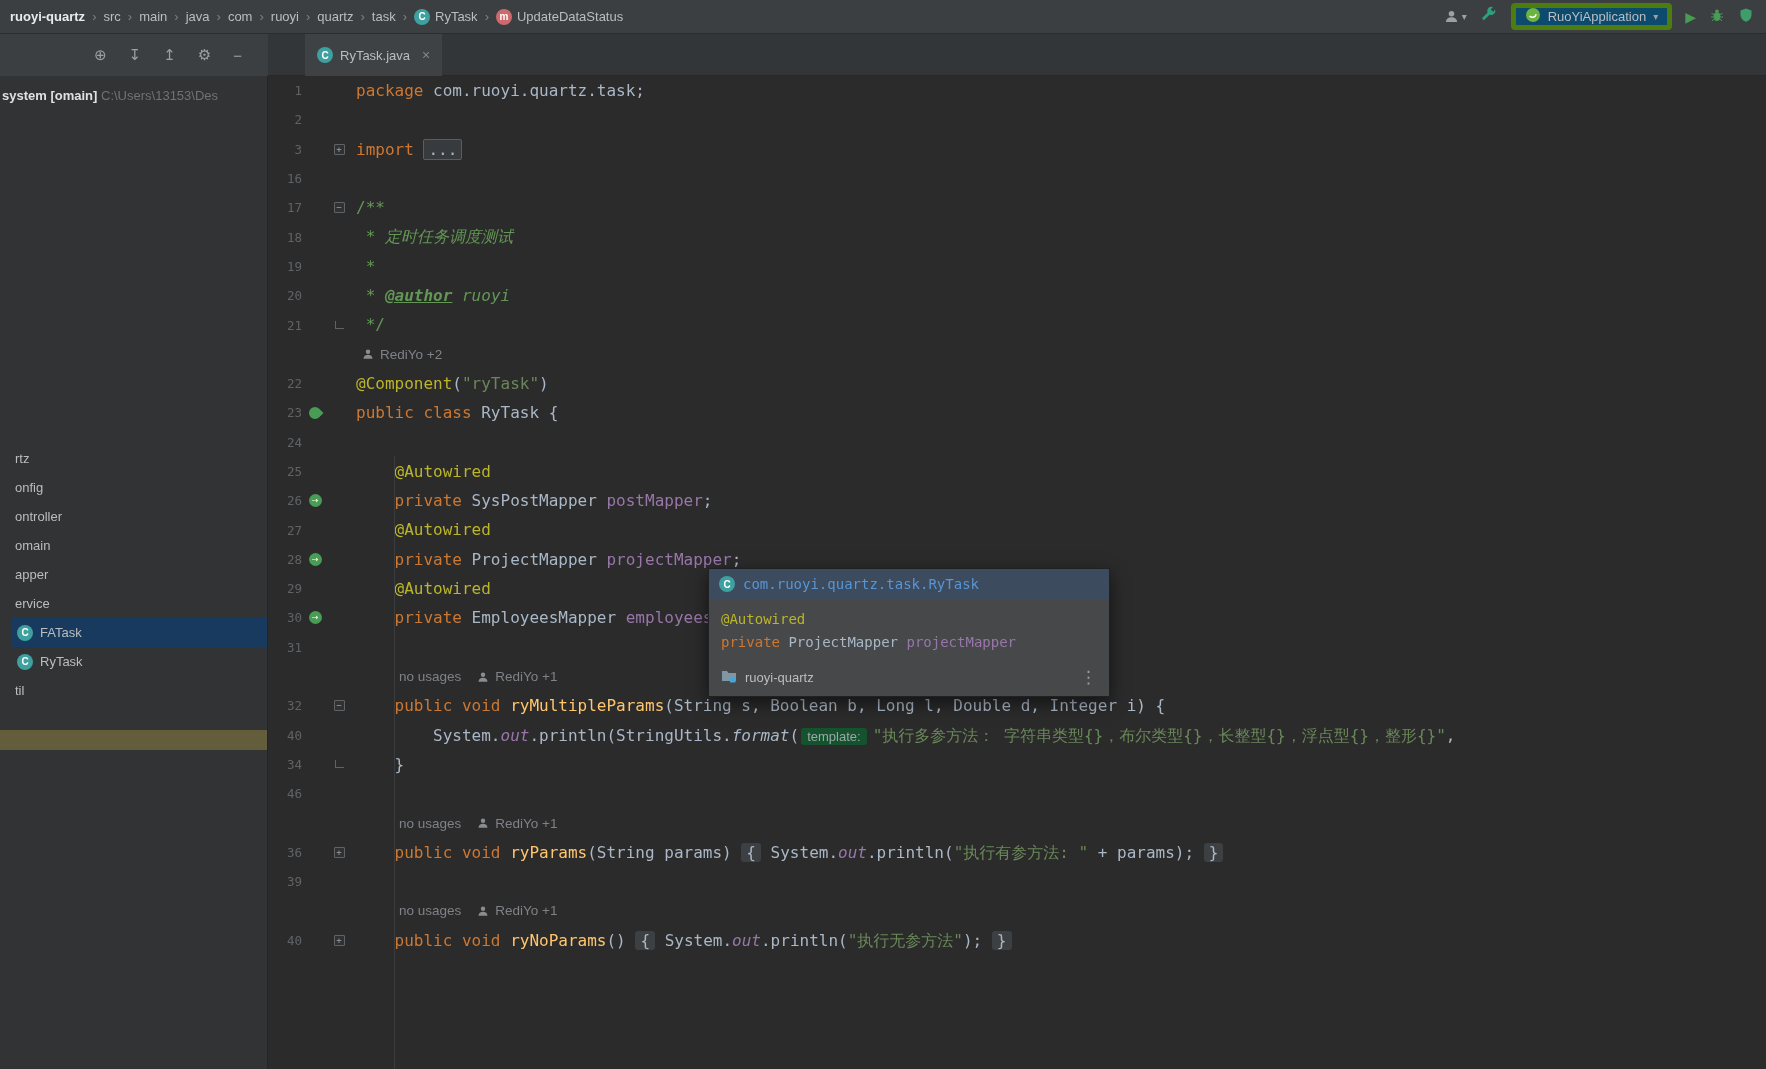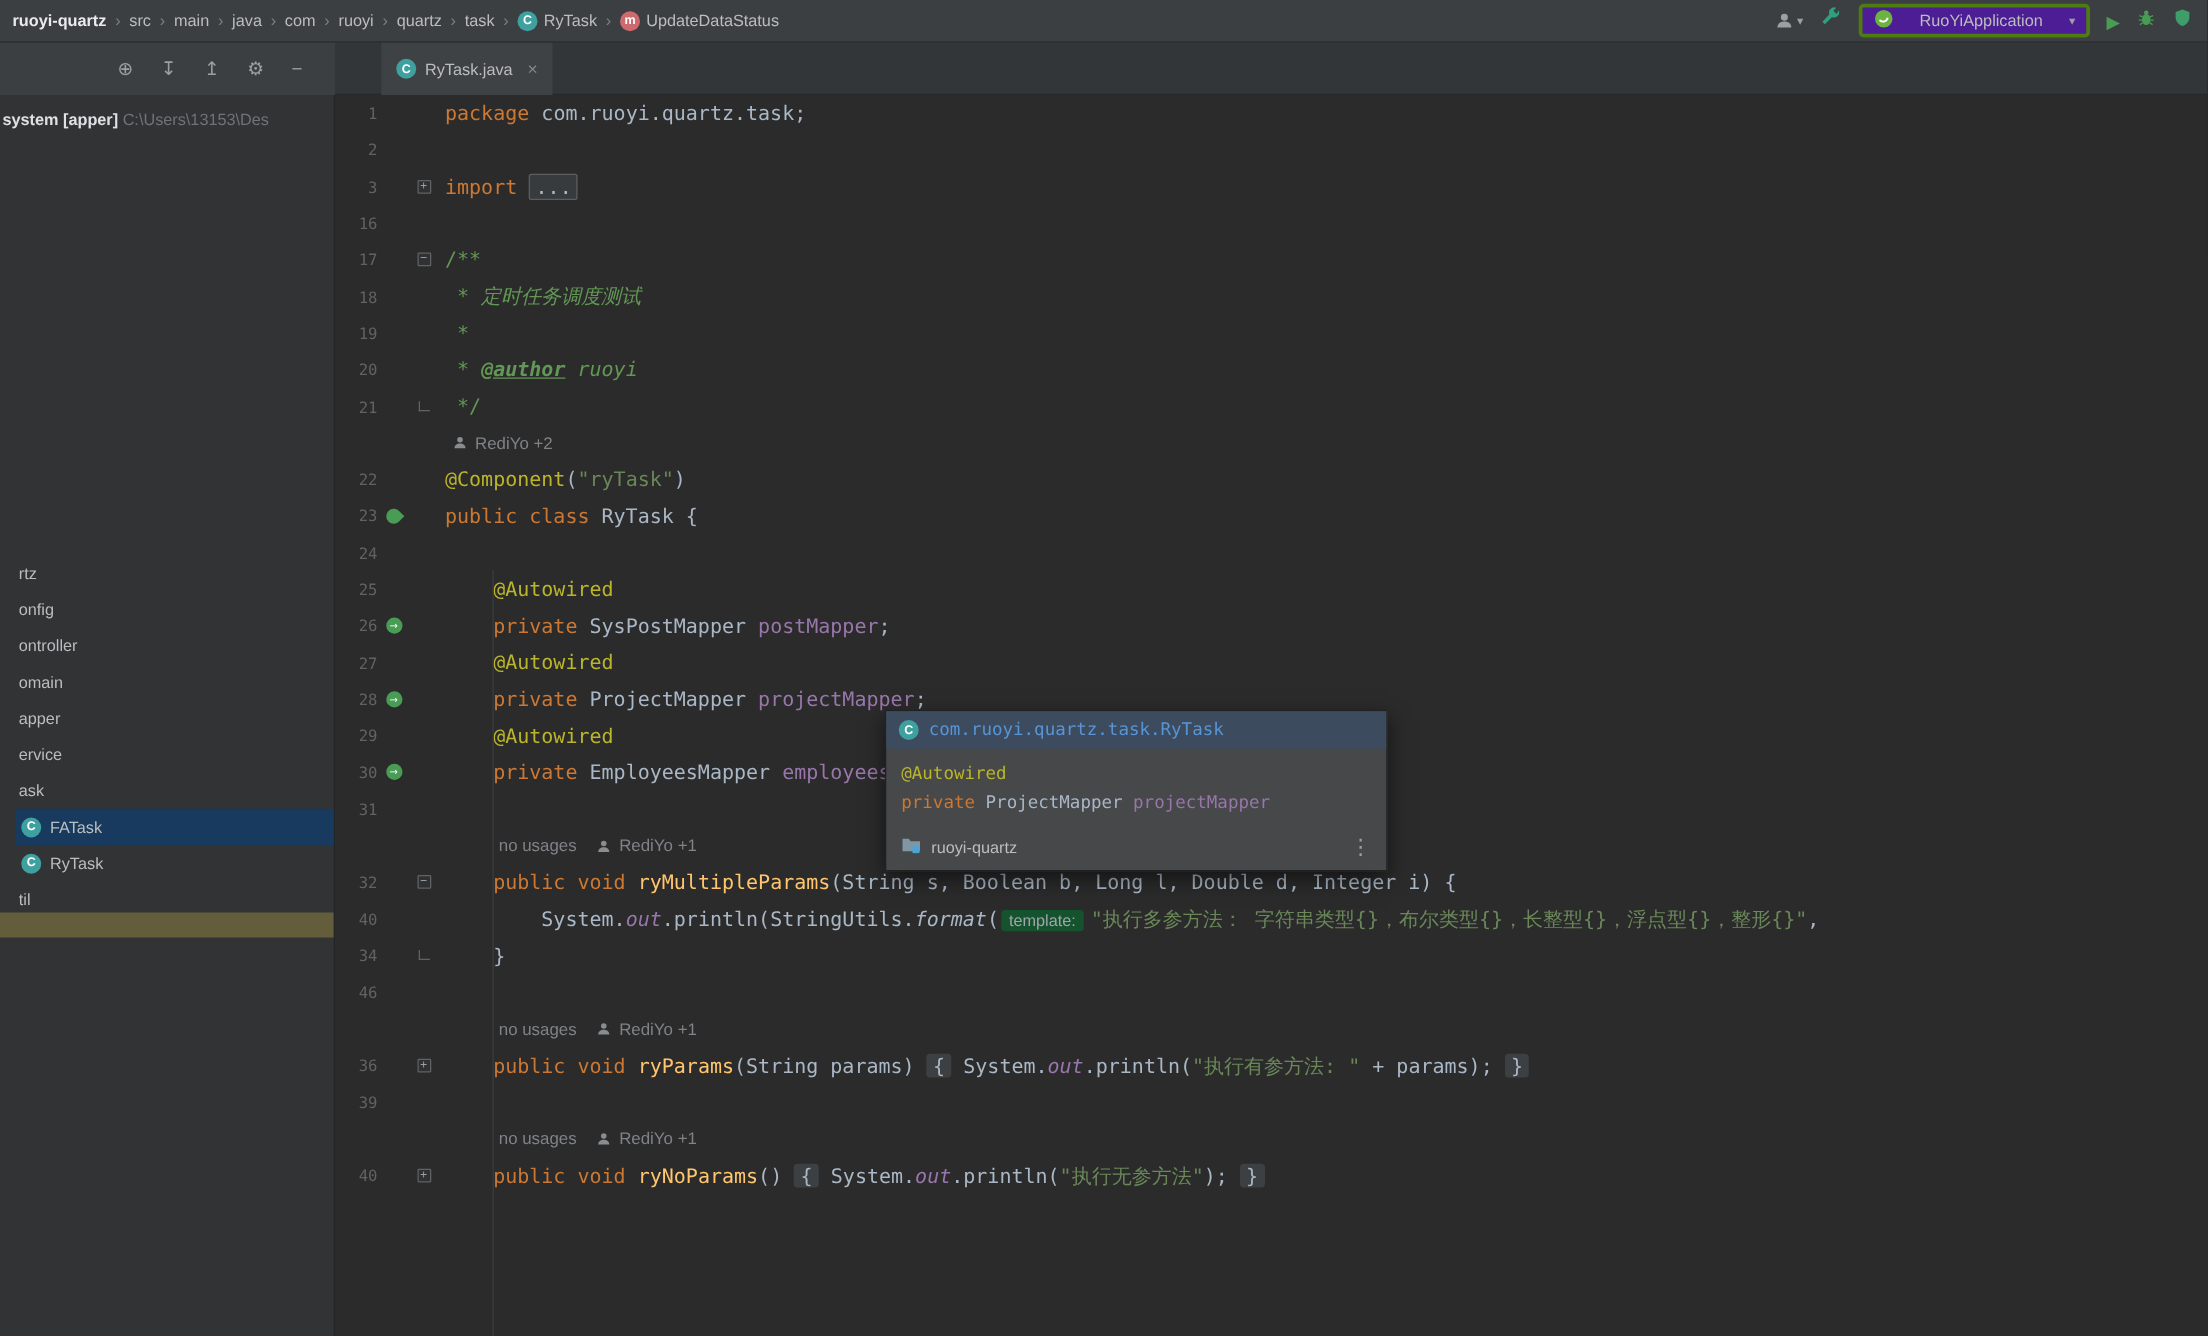--- a/index.html
+++ b/index.html
@@ -9,22 +9,22 @@
   
   .topbar{position:absolute;left:0;top:0;width:1766px;height:34px;background:var(--bg-bar);
     display:flex;align-items:center;padding:0 10px;border-bottom:1px solid #2a2c2e;z-index:5}
   .breadcrumbs{display:flex;align-items:center;white-space:nowrap}
   .crumb{display:inline-flex;align-items:center;gap:5px;color:#bbbdbf;font-size:13px;cursor:default}
   .crumb.bold{color:#e9ebed;font-weight:700}
   .sep{color:#7b8084;margin:0 7px;font-size:13px}
   .topbar-right{margin-left:auto;display:flex;align-items:center;gap:13px;padding-right:2px}
   .tb-item{display:inline-flex;align-items:center;gap:3px}
   .caret{color:#9da0a3;font-size:10px}
-  .run-config{display:flex;align-items:center;gap:21px;border:3px solid #4d7c0f;border-radius:4px;
-    height:27px;padding:0 9px;color:#bbbdbf;font-size:13px;background:#4c1d95}
+  .run-config{display:flex;align-items:center;gap:7px;border:5px solid #4d7c0f;border-radius:4px;
+    height:27px;padding:0 9px;color:#bbbdbf;font-size:13px;background:#0c4a6e}
   .play{color:var(--green);font-size:14px}
 
   
   .ic-class,.ic-method{display:inline-flex;width:16px;height:16px;border-radius:50%;
     align-items:center;justify-content:center;color:#fff;font:700 10px "Liberation Sans",sans-serif;flex:0 0 16px}
   .ic-class{background:var(--class-icon)}
   .ic-method{background:var(--method-icon)}
 
   
   .second-row{position:absolute;left:0;top:34px;width:1766px;height:42px;z-index:4}
@@ -206,44 +206,41 @@
     <div class="tab">
       <span class="ic-class">C</span>
       <span>RyTask.java</span>
       <span class="tab-close">×</span>
     </div>
   </div>
 </div>
 
 <aside class="sidebar">
   <div class="tree-header">
-    <b>system [apper]</b>
+    <b>system [omain]</b>
     <span class="path">C:\Users\13153\Des</span>
   </div>
   <div class="tree-items">
       <div class="tree-item">
         <span class="tree-label">rtz</span>
       </div>
       <div class="tree-item">
         <span class="tree-label">onfig</span>
       </div>
       <div class="tree-item">
         <span class="tree-label">ontroller</span>
       </div>
       <div class="tree-item">
         <span class="tree-label">omain</span>
       </div>
       <div class="tree-item">
         <span class="tree-label">apper</span>
       </div>
       <div class="tree-item">
         <span class="tree-label">ervice</span>
-      </div>
-      <div class="tree-item">
-        <span class="tree-label">ask</span>
       </div>
       <div class="tree-item selected">
         <span class="ic-class">C</span>
         <span class="tree-label">FATask</span>
       </div>
       <div class="tree-item">
         <span class="ic-class">C</span>
         <span class="tree-label">RyTask</span>
       </div>
       <div class="tree-item">

